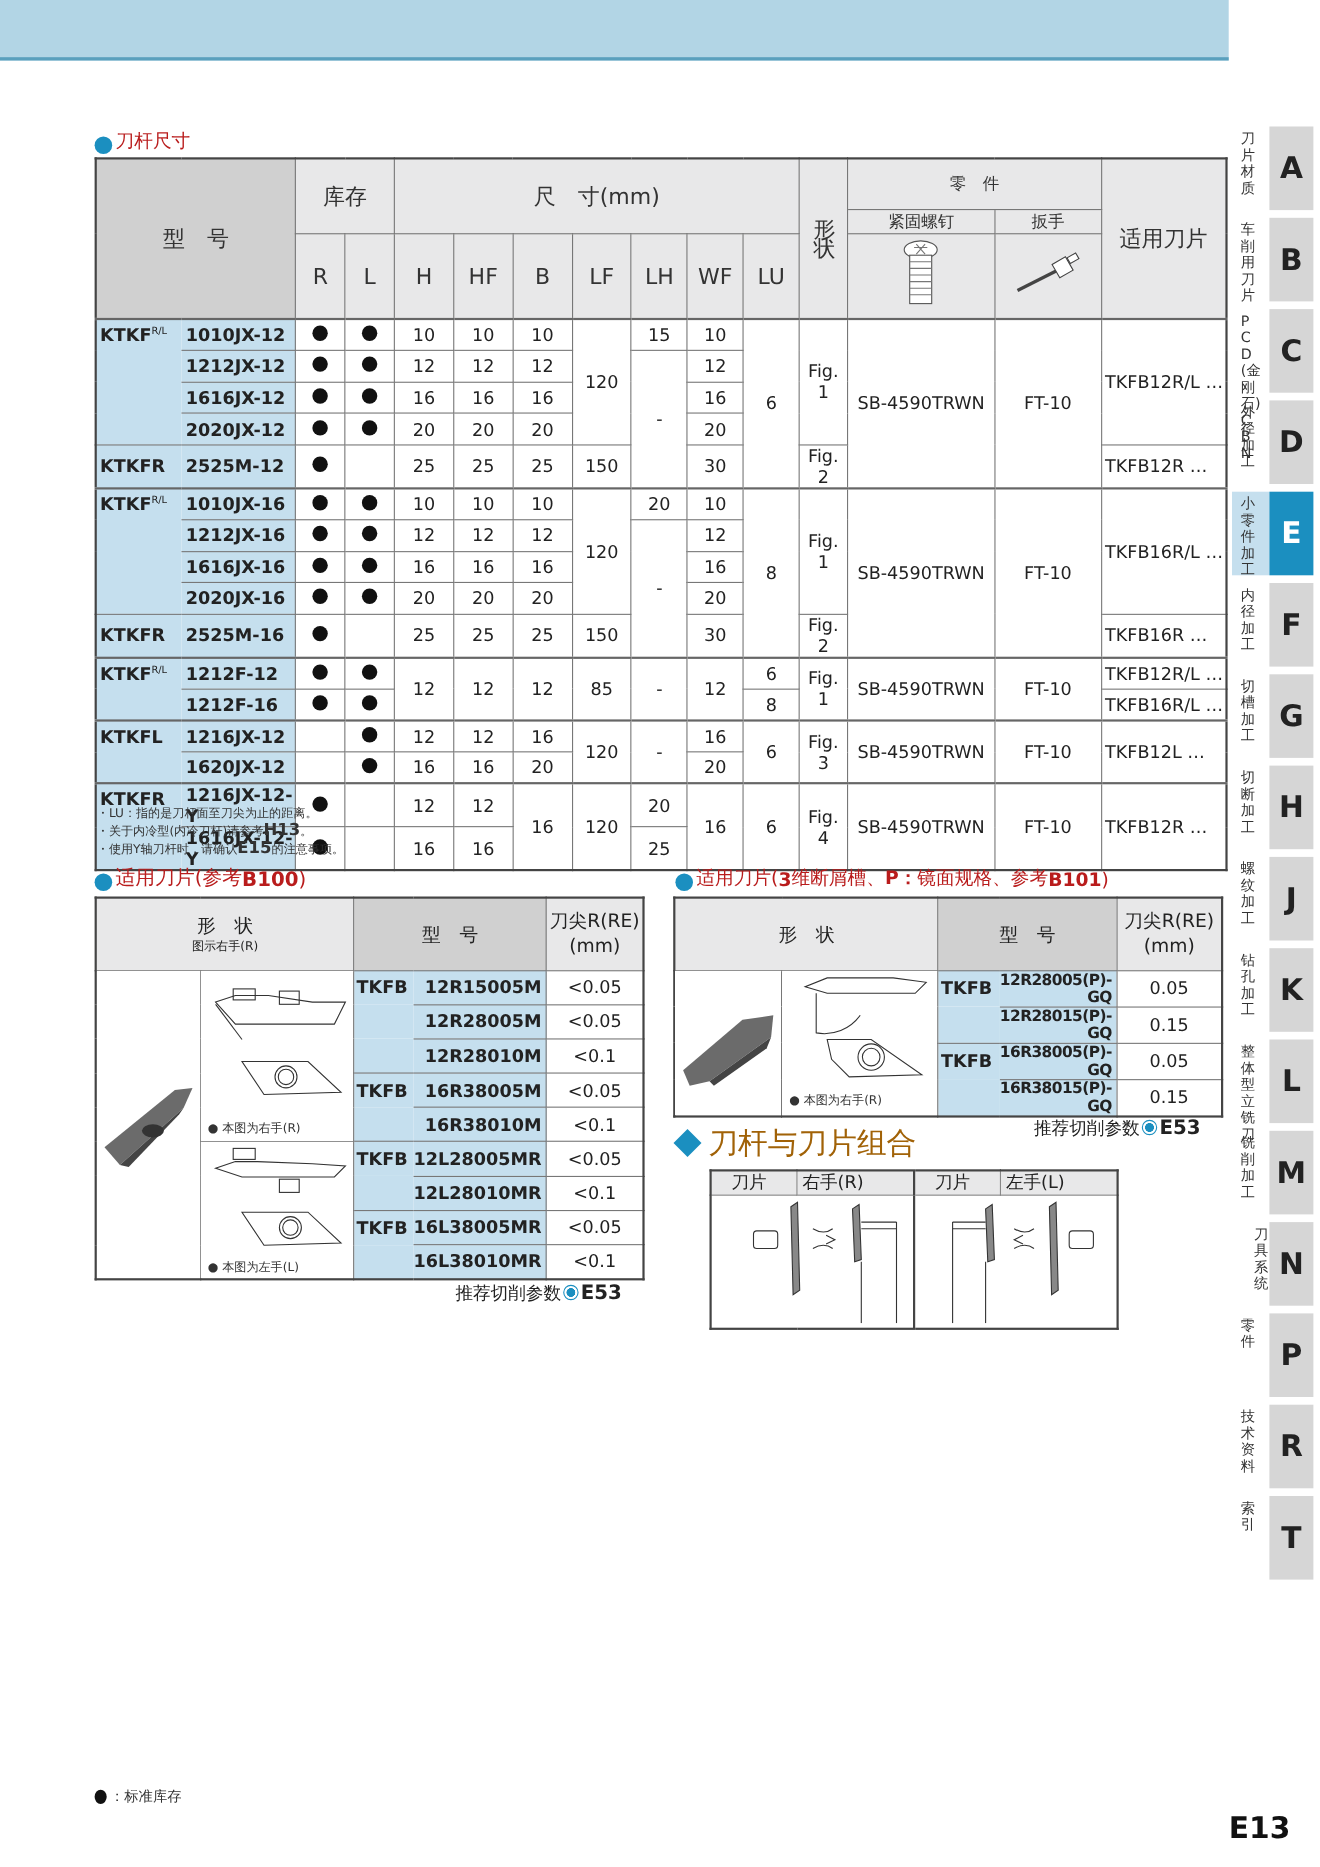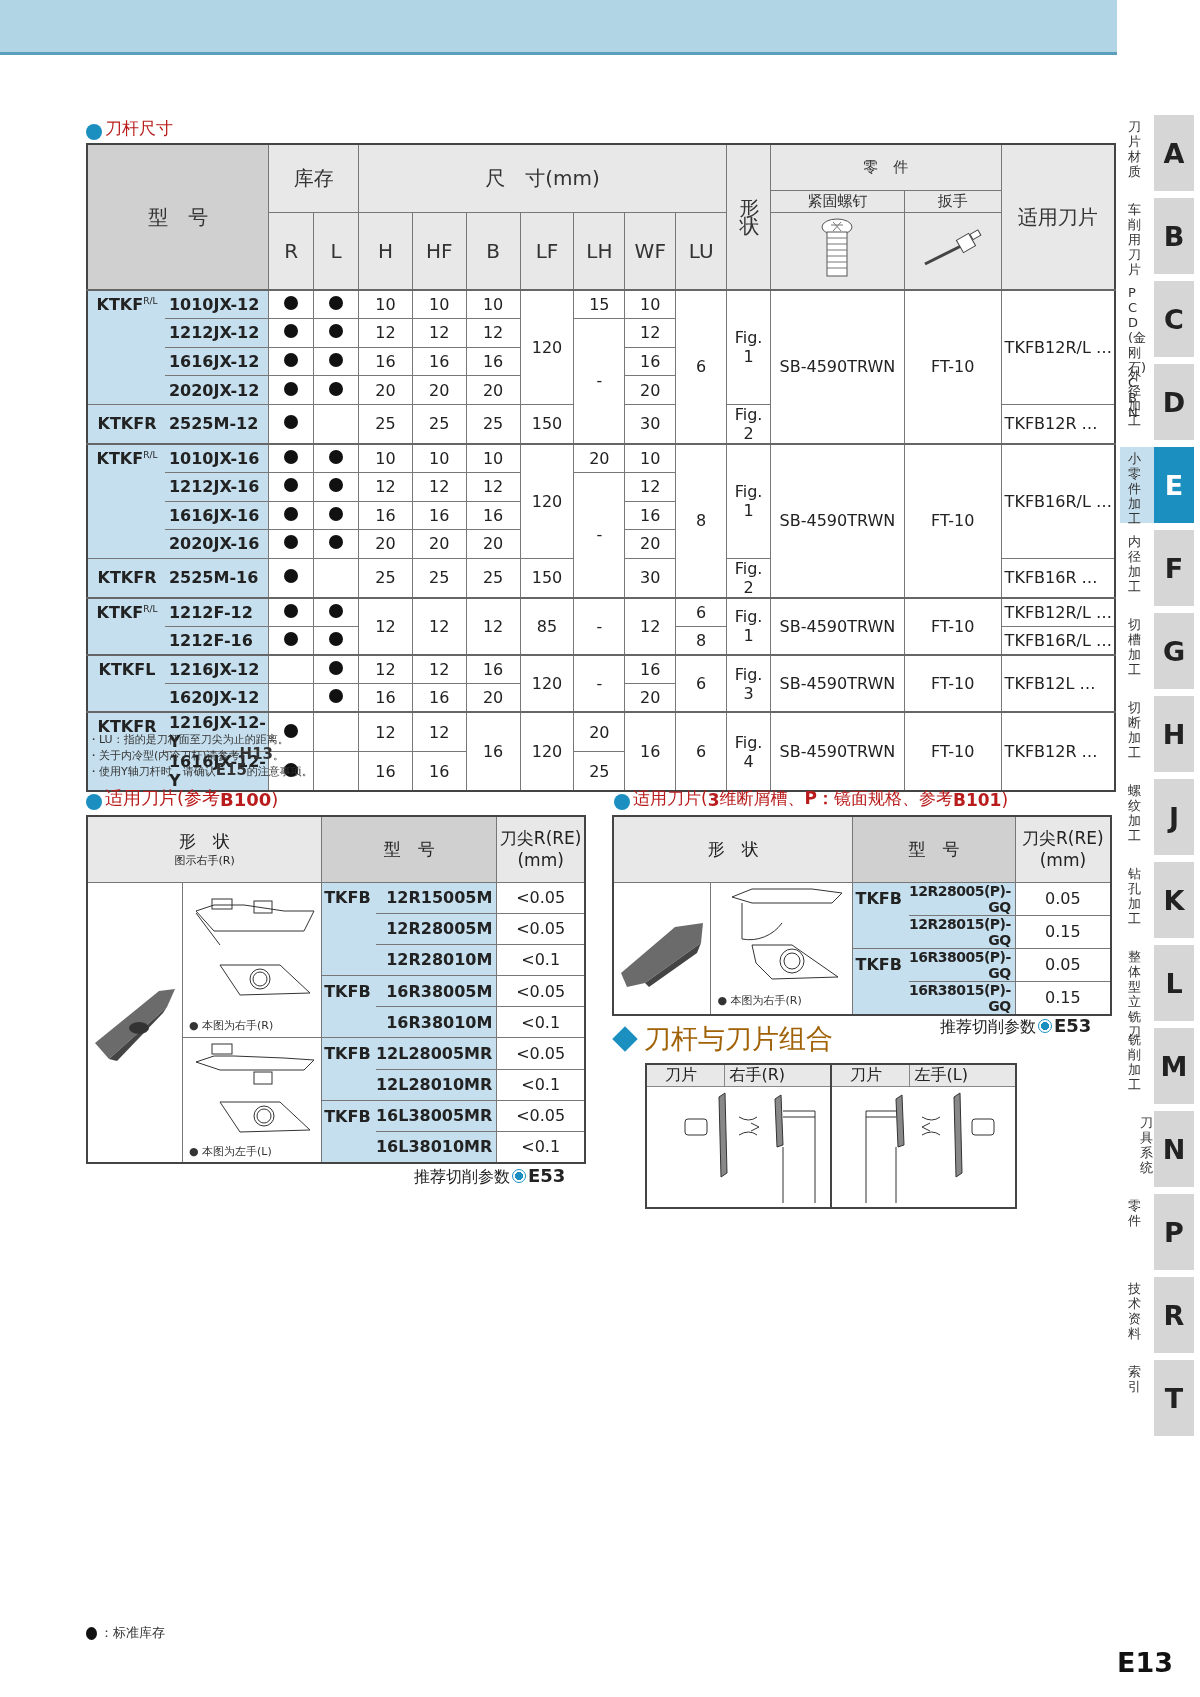--- a/index.html
+++ b/index.html
@@ -10,21 +10,21 @@
   .section-title { position: absolute; font-size: 17px; color: #b91c1c; display: flex; align-items: flex-end; }
   .dot { width: 16px; height: 16px; border-radius: 50%; background: #1b8fc0; display: inline-block; margin-right: 3px; }
   .section-title b { font-weight: bold; }
   table { border-collapse: collapse; }
   td, th { border: 1px solid #777; text-align: center; font-weight: normal; }
   
   #main { position: absolute; left: 86px; top: 143px; width: 1030px; border: 2px solid #444; font-size: 16px; }
   #main th { background: #e8e8e9; color: #333; font-size: 20px; }
   #main th.model-h { background: #d0d0d0; }
   #main td { height: 28.6px; padding: 0 2px; background: #fff; }
-  #main td.series { background: #c5dfee; font-weight: bold; text-align: center; padding-left: 3px; border-right: none; border-top: 1px solid #777; border-bottom: none; margin-left: 40px; }
+  #main td.series { background: #c5dfee; font-weight: bold; text-align: left; padding-left: 3px; border-right: none; border-top: 1px solid #777; border-bottom: none; margin-left: 40px; }
   #main td.code { background: #c5dfee; font-weight: bold; text-align: left; padding-left: 4px; border-left: none; }
   #main td.code.cont { border-top: 1px solid #777; }
   #main tr.grp td.series { border-top: 2px solid #666; }
   #main tr.grp td { border-top: 2px solid #666; }
   .bullet { display: inline-block; width: 14px; height: 14px; border-radius: 50%; background: #111; }
   .sup { font-size: 9px; vertical-align: super; font-weight: normal; }
   .insert-cell { text-align: left !important; padding-left: 3px !important; white-space: nowrap; overflow: hidden; }
   .notes { position: absolute; left: 88px; top: 733px; font-size: 11px; line-height: 14px; color: #333; }
   .notes b { font-size: 15px; }
   

